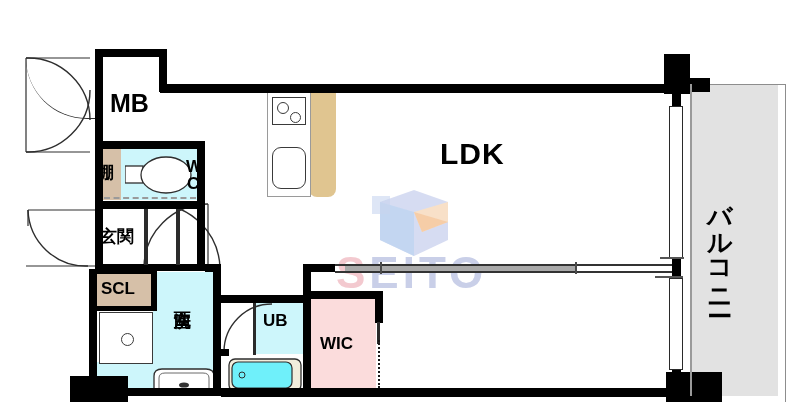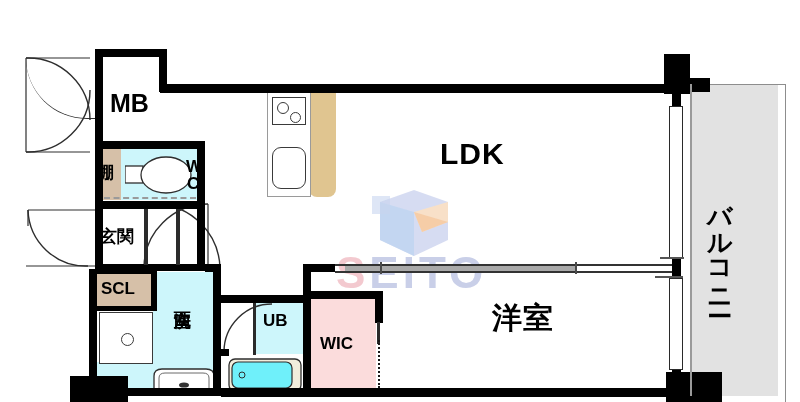--- a/index.html
+++ b/index.html
@@ -205,17 +205,16 @@
   <div class="lbl lbl-sm" style="left:101px;top:240px;">SCL</div>
 
   <div class="lbl lbl-sm lbl-cjk vert" style="left:173px;top:258px;height:70px;">洗面室</div>
 
   <div class="lbl lbl-sm" style="left:263px;top:272px;">UB</div>
 
   <div class="lbl lbl-sm" style="left:320px;top:295px;">WIC</div>
 
   <div class="lbl lbl-big" style="left:440px;top:98px;">LDK</div>
 
-  <div class="lbl lbl-big lbl-cjk" style="left:492px;top:262px;">洋室</div>
 
   <div class="lbl lbl-mid lbl-cjk vert" style="left:706px;top:148px;height:130px;">バルコニー</div>
 
 </div>
 
 </body></html>

